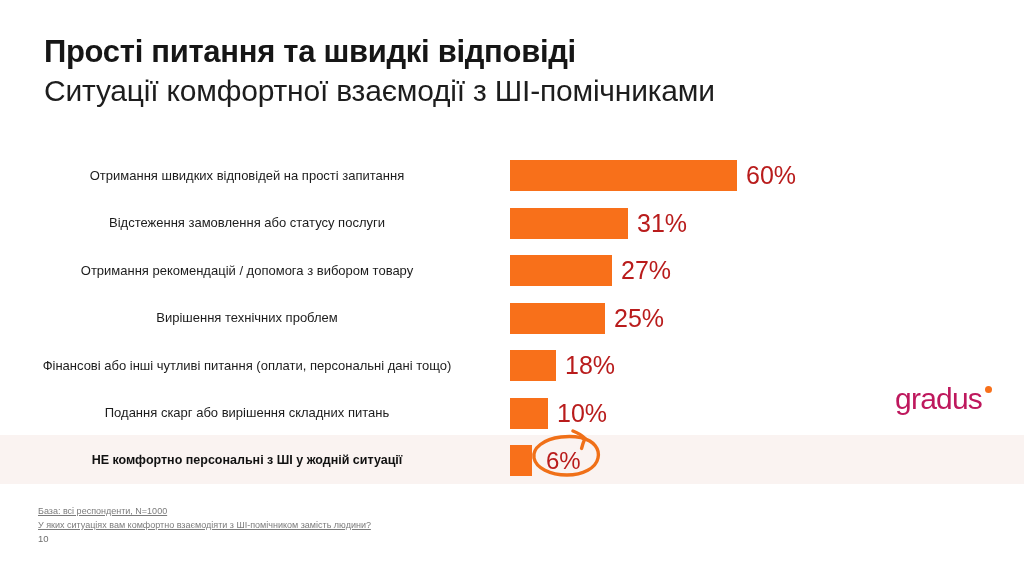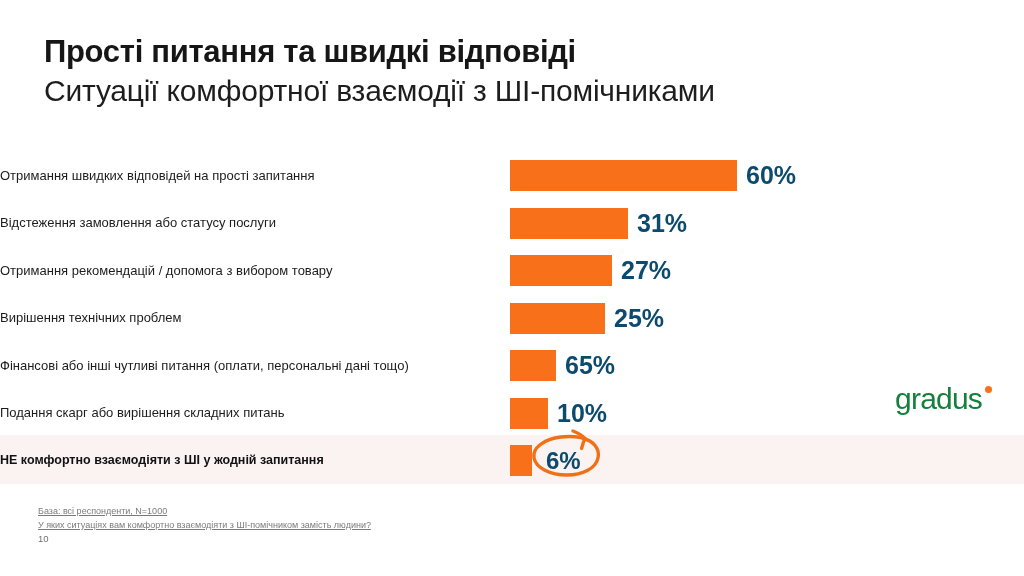--- a/index.html
+++ b/index.html
@@ -60,21 +60,21 @@
     width: 1024px;
   }
   .row {
     position: relative;
     height: 47.5px;
     display: flex;
     align-items: center;
   }
   .row-label {
     width: 510px;
-    text-align: left;
+    text-align: center;
     padding-right: 16px;
     font-size: 13px;
     color: #1c1c1c;
     line-height: 1.1;
     white-space: nowrap;
   }
   .row.emphasis .row-label {
     font-weight: bold;
     color: #111111;
     font-size: 12.5px;
@@ -86,22 +86,22 @@
     display: flex;
     align-items: center;
   }
   .bar {
     height: 31px;
     background: #f8701a;
     flex: 0 0 auto;
   }
   .bar-value {
     font-size: 25px;
-    font-weight: bold;
-    color: #0c4a6e;
+    font-weight: normal;
+    color: #b91c1c;
     margin-left: 9px;
     line-height: 1;
     white-space: nowrap;
   }
   .row.emphasis .bar-value {
     margin-left: 14px;
     font-size: 24px;
   }
 
   
@@ -137,21 +137,21 @@
   .logo {
     position: absolute;
     right: 32px;
     bottom: 26px;
     display: flex;
     align-items: flex-start;
   }
   .logo-word {
     font-size: 30px;
     font-weight: normal;
-    color: #15803d;
+    color: #be185d;
     letter-spacing: -0.8px;
     line-height: 1;
   }
   .logo-dot {
     width: 7px;
     height: 7px;
     border-radius: 50%;
     background: #f8701a;
     margin-left: 3px;
     margin-top: 2px;
@@ -200,34 +200,34 @@
       <div class="bar-zone">
         <div class="bar" style="width:95px"></div>
         <div class="bar-value">25%</div>
       </div>
     </div>
 
     <div class="row">
       <div class="row-label">Фінансові або інші чутливі питання (оплати, персональні дані тощо)</div>
       <div class="bar-zone">
         <div class="bar" style="width:46px"></div>
-        <div class="bar-value">65%</div>
+        <div class="bar-value">18%</div>
       </div>
     </div>
 
     <div class="row">
       <div class="row-label">Подання скарг або вирішення складних питань</div>
       <div class="bar-zone">
         <div class="bar" style="width:38px"></div>
         <div class="bar-value">10%</div>
       </div>
     </div>
 
     <div class="row emphasis">
-      <div class="row-label">НЕ комфортно взаємодіяти з ШІ у жодній запитання</div>
+      <div class="row-label">НЕ комфортно персональні з ШІ у жодній ситуації</div>
       <div class="bar-zone">
         <div class="bar" style="width:22px"></div>
         <div class="bar-value">6%</div>
         <svg class="annot-circle" viewBox="0 0 86 52">
           <path d="M58 9 C70 12 76 20 74 29 C72 39 59 46 43 46 C26 46 12 39 10 29 C8 19 20 10 37 8 C44 7.2 51 7.4 57 8.6" fill="none" stroke="#f07018" stroke-width="3.4" stroke-linecap="round"></path>
           <path d="M49 2 C54 4 58 6.4 61 9.4 C59.6 12.6 58.4 16 57.6 19.4" fill="none" stroke="#f07018" stroke-width="3.4" stroke-linecap="round" stroke-linejoin="round"></path>
         </svg>
       </div>
     </div>
 

